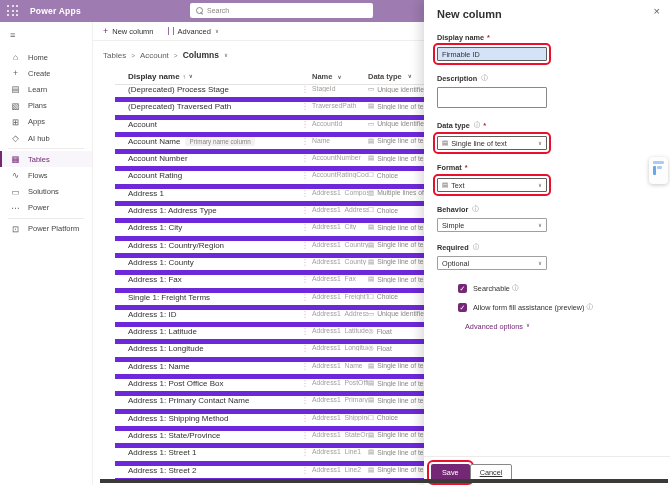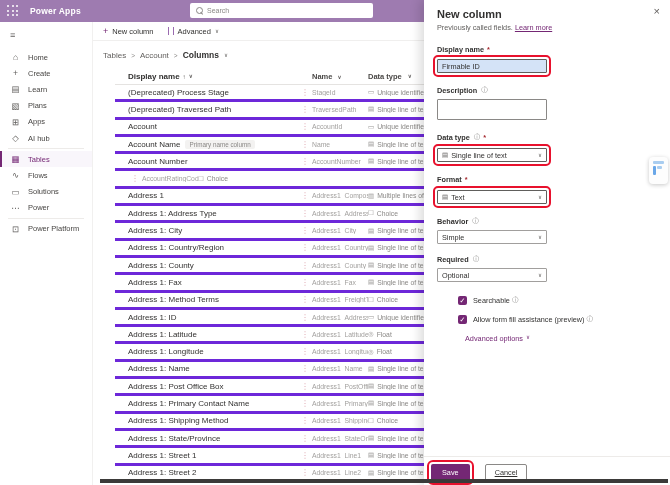--- a/index.html
+++ b/index.html
@@ -40,21 +40,21 @@
   .plus-ico { color:#742774; font-size:9px; line-height:9px; }
   .adv-ico { width:6px; height:8px; border-left:1.5px solid #9a6ab0; border-right:1.5px solid #9a6ab0; }
   .chev { font-size:5.5px; color:#605e5c; }
   .crumbs { margin:9px 0 0 10px; display:flex; align-items:center; gap:5px; font-size:8px; }
   .crumbs .lnk { color:#605e5c; cursor:pointer; }
   .crumbs .sep { color:#8a8886; font-size:6.5px; }
   .crumbs .cur { color:#323130; font-weight:bold; font-size:8.5px; cursor:pointer; }
 
   .grid { margin:8px 0 0 22px; }
   .g-head { display:flex; align-items:center; height:17px; border-bottom:1px solid #e5e3e1; padding-left:13px; font-size:7.5px; color:#494745; font-weight:bold; }
-  .g-row { display:flex; align-items:center; height:17.3px; border-bottom:3px solid #6d28d9; padding-left:13px; cursor:pointer; }
+  .g-row { display:flex; align-items:flex-start; height:17.3px; border-bottom:5px solid #6d28d9; padding-left:13px; cursor:pointer; }
   .c-disp { flex:0 0 170px; font-size:8px; color:#323130; white-space:nowrap; overflow:hidden; display:flex; align-items:center; }
   .c-kebab { flex:0 0 14px; color:#dca3ac; font-size:8px; text-align:center; cursor:pointer; }
   .c-name { flex:0 0 56px; font-size:6.8px; color:#a19f9d; white-space:nowrap; overflow:hidden; }
   .c-type { flex:1 1 auto; font-size:6.8px; color:#8a8886; white-space:nowrap; overflow:hidden; display:flex; align-items:center; gap:3px; }
   .c-type .tico { font-size:6.5px; color:#979593; }
   .badge { margin-left:5px; background:#f3f2f1; color:#8a8886; font-size:6.3px; padding:1px 4px; border-radius:2px; white-space:nowrap; }
   .sort-asc { font-size:6.5px; color:#605e5c; margin-left:3px; }
   .h-chev { font-size:5.5px; color:#605e5c; margin-left:3px; }
 
   
@@ -75,21 +75,21 @@
     padding:0 4px; gap:3px; font-size:7.3px; color:#323130; cursor:pointer; }
   .dropdown.dark { border-color:#605e5c; }
   .dropdown .dico { font-size:6.5px; color:#605e5c; }
   .dropdown .dchev { margin-left:auto; font-size:5.5px; color:#605e5c; }
   .hl { outline:2px solid #e8112d; outline-offset:2px; }
   .checkrow { display:flex; align-items:center; gap:6px; cursor:pointer;padding-left:21px; }
   .cbox { width:9px; height:9px; background:#742774; border-radius:2px; color:#fff; font-size:7px; line-height:9px; text-align:center; flex:0 0 auto; }
   .checkrow .cl { font-size:7.3px; color:#323130; display:flex; align-items:center; }
   .adv-link { font-size:7.3px; color:#742774; cursor:pointer; display:flex; gap:3px;margin-left:28px; }
   .adv-link .chev { color:#742774; }
-  .p-footer { position:absolute; left:0; right:0; bottom:4px; border-top:1px solid #edebe9; padding:7px 0 0 7px; display:flex; gap:15px; background:#fff; }
+  .p-footer { position:absolute; left:0; right:0; bottom:4px; border-top:1px solid #edebe9; padding:7px 0 0 7px; display:flex; gap:0; background:#fff; }
   .btn-save { background:#742774; color:#fff; font-size:7.3px; border:none; border-radius:2px; padding:3.5px 11px; cursor:pointer; font-family:inherit; }
   .btn-cancel { background:#fff; color:#323130; font-size:7.3px; border:1px solid #8a8886; border-radius:2px; padding:3px 9px; cursor:pointer; font-family:inherit;text-decoration:underline; }
 
   
   .float-widget { position:absolute; left:649px; top:157px; width:19px; height:27px; background:#fdfdfd; border-radius:4px;
     box-shadow:0 1px 4px rgba(0,0,0,.22); z-index:8; padding:4px 0 0 4px; cursor:pointer; }
   .float-widget .b1 { width:11px; height:3px; background:#a9cdf0; border-radius:1px; }
   .float-widget .frow { margin-top:2px; display:flex; gap:1px; }
   .float-widget .v { width:3px; height:9px; background:#6aa7e8; border-radius:1px; }
   .float-widget .h { width:5px; height:3px; background:#a9cdf0; border-radius:1px; }
@@ -277,20 +277,24 @@
     </div>
     <div class="c-kebab">⋮</div>
     <div class="c-name">AccountNumber</div>
     <div class="c-type">
       <span class="tico">▤</span>
       <span>Single line of text</span>
     </div>
   </div>
 
   <div class="g-row">
+    <div class="c-disp">
+      <span>Account Rating</span>
+
+    </div>
     <div class="c-kebab">⋮</div>
     <div class="c-name">AccountRatingCode</div>
     <div class="c-type">
       <span class="tico">☐</span>
       <span>Choice</span>
     </div>
   </div>
 
   <div class="g-row">
     <div class="c-disp">
@@ -365,21 +369,21 @@
     <div class="c-kebab">⋮</div>
     <div class="c-name">Address1_Fax</div>
     <div class="c-type">
       <span class="tico">▤</span>
       <span>Single line of text</span>
     </div>
   </div>
 
   <div class="g-row">
     <div class="c-disp">
-      <span>Address 1: Method Terms</span>
+      <span>Single 1: Freight Terms</span>
 
     </div>
     <div class="c-kebab">⋮</div>
     <div class="c-name">Address1_FreightTerm...</div>
     <div class="c-type">
       <span class="tico">☐</span>
       <span>Choice</span>
     </div>
   </div>
 
@@ -512,24 +516,20 @@
       <span>Single line of text</span>
     </div>
   </div>
 </div>
   </div>
 </div>
 
 <div class="panel">
   <div class="p-close">×</div>
   <div class="p-title">New column</div>
-  <div class="p-sub">
-    <span>Previously called fields.</span>
-    <a>Learn more</a>
-  </div>
 
   <div class="f-label req" style="margin-top:13px;">
     <span>Display name</span>
   </div>
   <div class="f-input sel-bg hl" style="margin-top:5px;">
     <span>Firmable ID</span>
   </div>
 
   <div class="f-label" style="margin-top:13px;">
     <span>Description</span>

